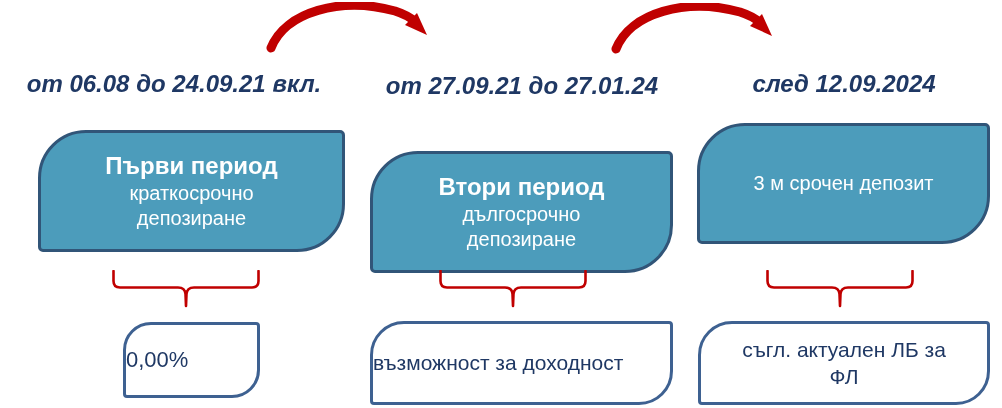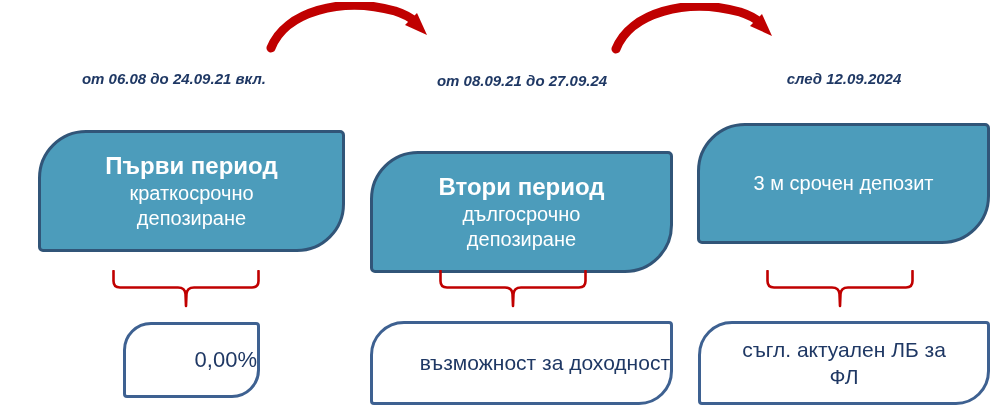--- a/index.html
+++ b/index.html
@@ -10,21 +10,21 @@
     background: #ffffff;
     font-family: "Liberation Sans", sans-serif;
     overflow: hidden;
   }
   .arrow { position: absolute; }
   .brace { position: absolute; }
   .date-label {
     position: absolute;
     font-weight: bold;
     font-style: italic;
-    font-size: 15px;
+    font-size: 24px;
     color: #1F3864;
     text-align: center;
     white-space: nowrap;
   }
   .period-box {
     position: absolute;
     box-sizing: border-box;
     background: #4C9CBB;
     border: 3.5px solid #315578;
     border-radius: 48px 5px 48px 5px;
@@ -38,21 +38,21 @@
   .period-title { font-weight: bold; font-size: 24px; line-height: 1.25; }
   .period-sub { font-size: 20px; line-height: 1.25; max-width: 210px; }
   .result-box {
     position: absolute;
     box-sizing: border-box;
     background: #ffffff;
     border: 3px solid #3E6191;
     border-radius: 34px 4px 34px 4px;
     display: flex;
     align-items: center;
-    justify-content: flex-end;
+    justify-content: flex-start;
     text-align: center;
     color: #1F3864;
     font-size: 21px;
     line-height: 1.3;
   }
   
   #arrow-1 { left: 263px; top: 2px; }
   #arrow-2 { left: 608px; top: 3px; }
   #label-1 { left: 8px;   top: 70px; width: 332px; }
   #label-2 { left: 368px; top: 72px; width: 308px; }
@@ -75,21 +75,21 @@
   <svg id="arrow-1" class="arrow" width="172" height="52" viewBox="0 0 172 52">
     <path d="M8 46 C22 10 78 -6 132 9 C141 12 147 15 151 19" fill="none" stroke="#C00000" stroke-width="9" stroke-linecap="round"></path>
     <polygon points="142,23 154,11 164,33" fill="#C00000"></polygon>
   </svg>
   <svg id="arrow-2" class="arrow" width="172" height="52" viewBox="0 0 172 52">
     <path d="M8 46 C22 10 78 -6 132 9 C141 12 147 15 151 19" fill="none" stroke="#C00000" stroke-width="9" stroke-linecap="round"></path>
     <polygon points="142,23 154,11 164,33" fill="#C00000"></polygon>
   </svg>
 
   <div id="label-1" class="date-label">от 06.08 до 24.09.21 вкл.</div>
-  <div id="label-2" class="date-label">от 08.09.21 до 27.09.24</div>
+  <div id="label-2" class="date-label">от 27.09.21 до 27.01.24</div>
   <div id="label-3" class="date-label">след 12.09.2024</div>
 
   <div id="box-1" class="period-box">
     <div class="period-title">Първи период</div>
     <div class="period-sub">краткосрочно депозиране</div>
   </div>
   <div id="box-2" class="period-box">
     <div class="period-title">Втори период</div>
     <div class="period-sub">дългосрочно депозиране</div>
   </div>

